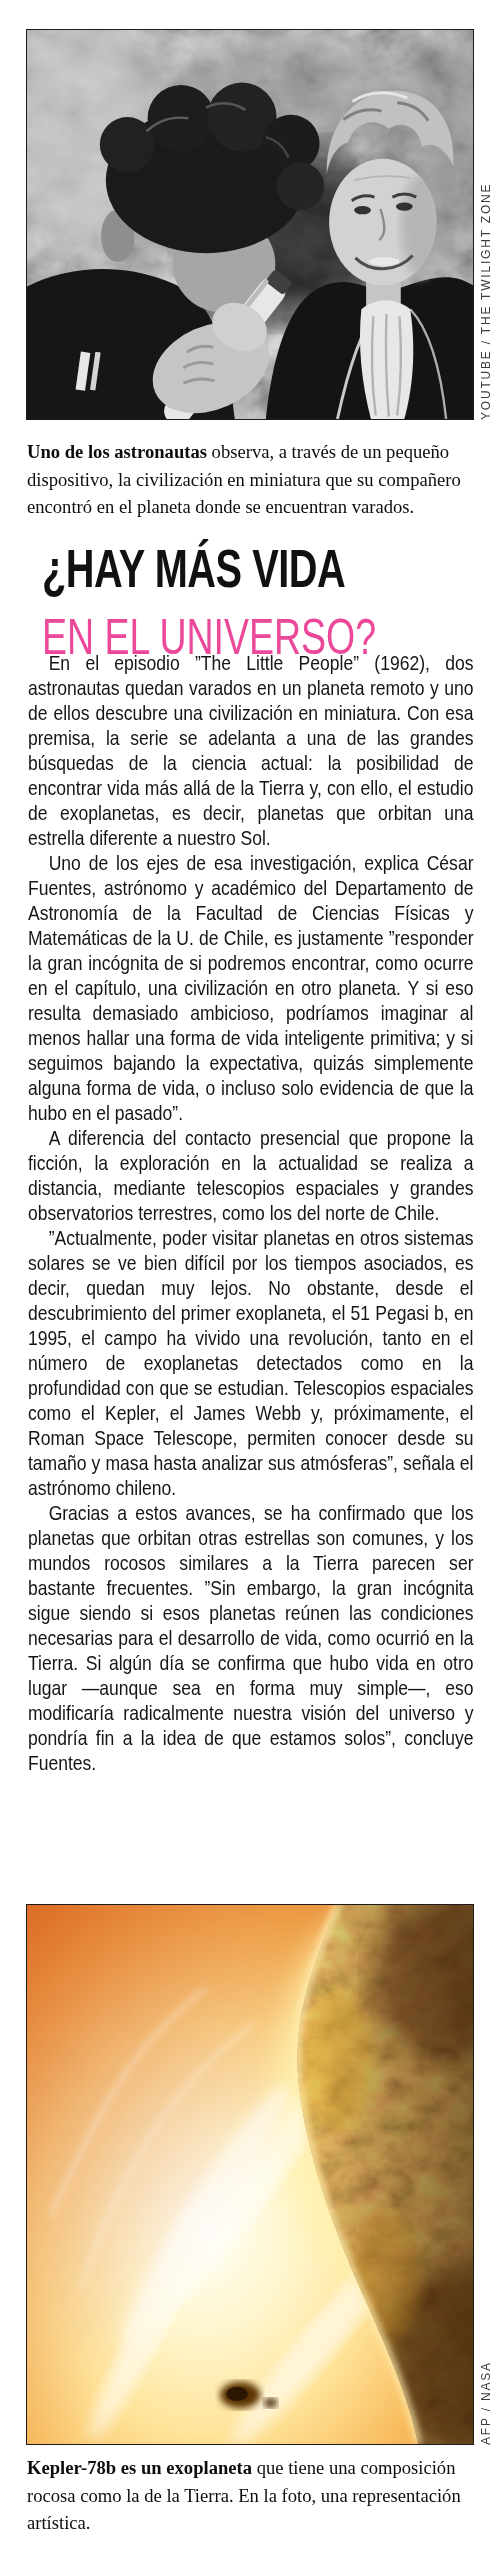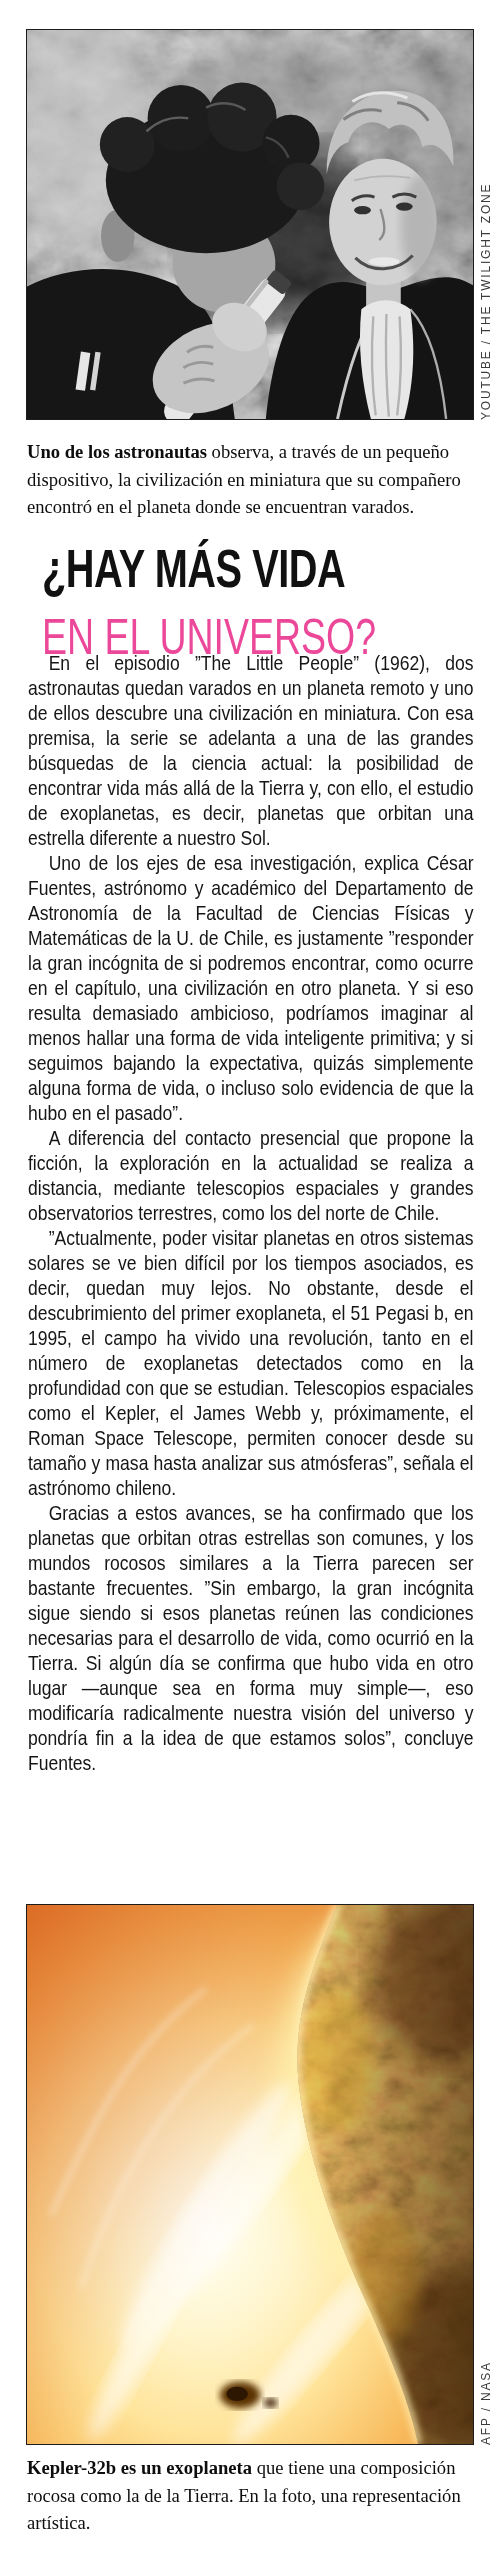--- a/index.html
+++ b/index.html
@@ -203,17 +203,17 @@
           <rect x="430" y="0" width="320" height="902" fill="url(#planetShade)"></rect>
         </g>
         <path d="M520,0 C470,120 445,200 455,300 C470,430 520,560 575,680 C610,760 640,830 655,902" fill="none" stroke="#ffeeb0" stroke-width="10" opacity="0.9" filter="url(#blur6)"></path>
       </g>
     </svg>
   </div>
 
   <div id="credit-bottom" class="photo-credit">AFP / NASA</div>
 
   <div id="caption-bottom" class="caption">
-    <b>Kepler-32b es un exoplaneta</b><span> que tiene una composición rocosa como la de la Tierra. En la foto, una representación artística.</span>
+    <b>Kepler-78b es un exoplaneta</b><span> que tiene una composición rocosa como la de la Tierra. En la foto, una representación artística.</span>
   </div>
 
 </div>
 
 
 </body></html>

